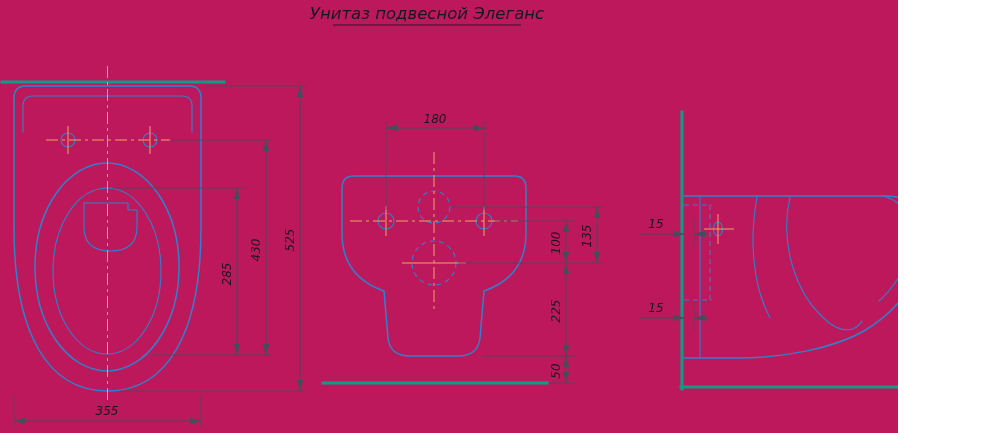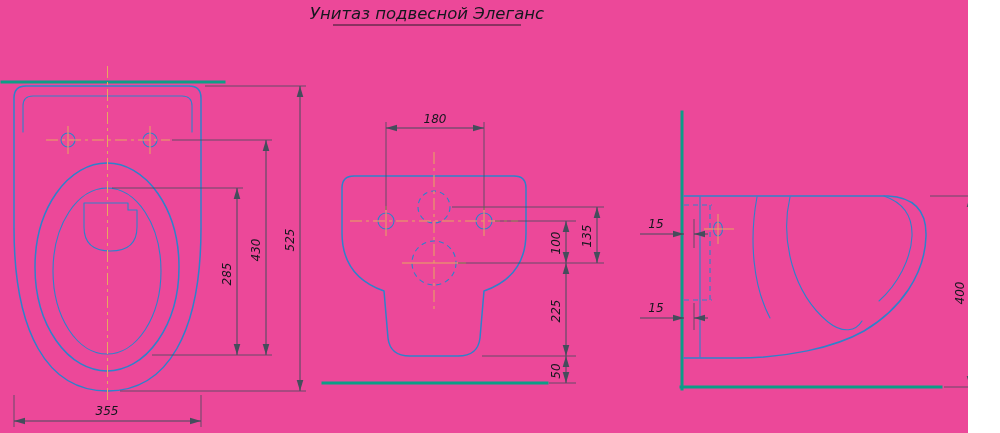--- a/index.html
+++ b/index.html
@@ -1,16 +1,16 @@
 <!DOCTYPE html>
 <html><head>
 <meta charset="utf-8">
 <style>
   html,body{margin:0;padding:0;background:#ffffff;}
-  .stage{position:relative;width:968px;height:433px;background:#ec4899;overflow:hidden;
+  .stage{position:relative;width:898px;height:433px;background:#be185d;overflow:hidden;
          font-family:"DejaVu Sans",sans-serif;}
   svg{display:block;}
   .b  {stroke:#2e82cb;fill:none;stroke-width:1.5;stroke-linecap:round;stroke-linejoin:round;}
   .b2 {stroke:#2e82cb;fill:none;stroke-width:1.1;stroke-linecap:round;stroke-linejoin:round;}
   .bdash{stroke:#2e82cb;fill:none;stroke-width:1.1;stroke-dasharray:5 4;}
   .wall{stroke:#0d9d87;fill:none;stroke-width:3;stroke-linecap:square;}
   .cl {stroke:#e8a85e;fill:none;stroke-width:1;stroke-dasharray:12 4 3 4;}
   .cls{stroke:#e8a85e;fill:none;stroke-width:1;}
   .dim{stroke:#454d5c;fill:none;stroke-width:1;}
   .ext{stroke:#454d5c;fill:none;stroke-width:0.8;}

